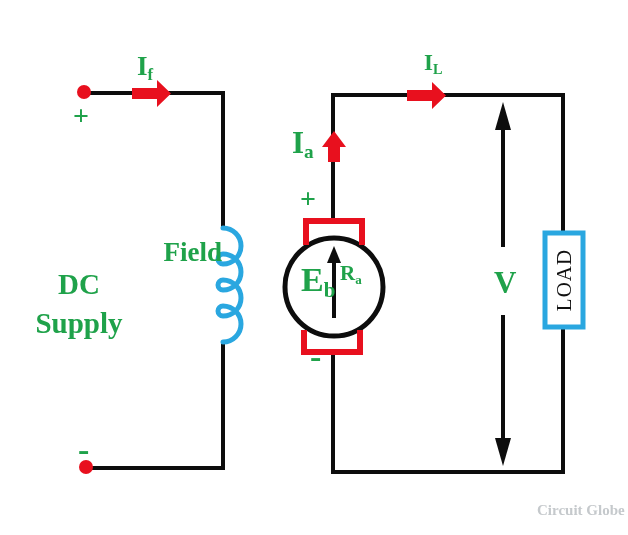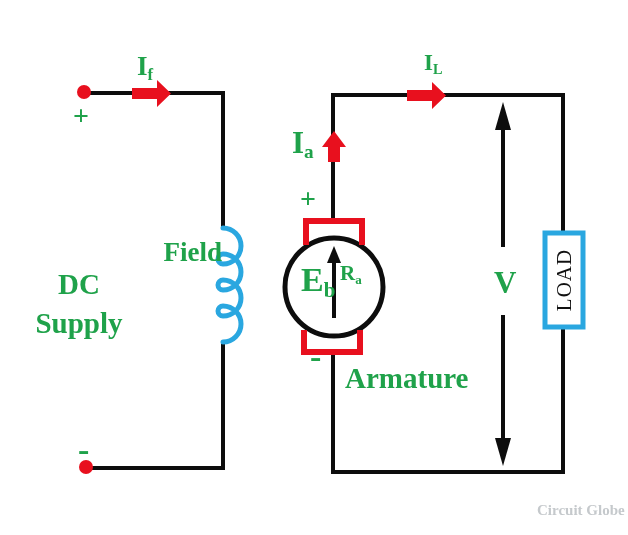--- a/index.html
+++ b/index.html
@@ -108,20 +108,19 @@
   <div class="lbl sign-minus" id="minus-armature">-</div>
 
   <div class="lbl" id="lbl-eb">
     <span>E</span><span class="sub">b</span>
   </div>
 
   <div class="lbl" id="lbl-ra">
     <span>R</span><span class="sub">a</span>
   </div>
 
-  <div class="lbl" id="lbl-armature">Armature</div>
 
   <div class="lbl" id="lbl-v">V</div>
 
   <div id="lbl-load">LOAD</div>
 
   <div id="watermark">Circuit Globe</div>
 </div>
 
 </body></html>

